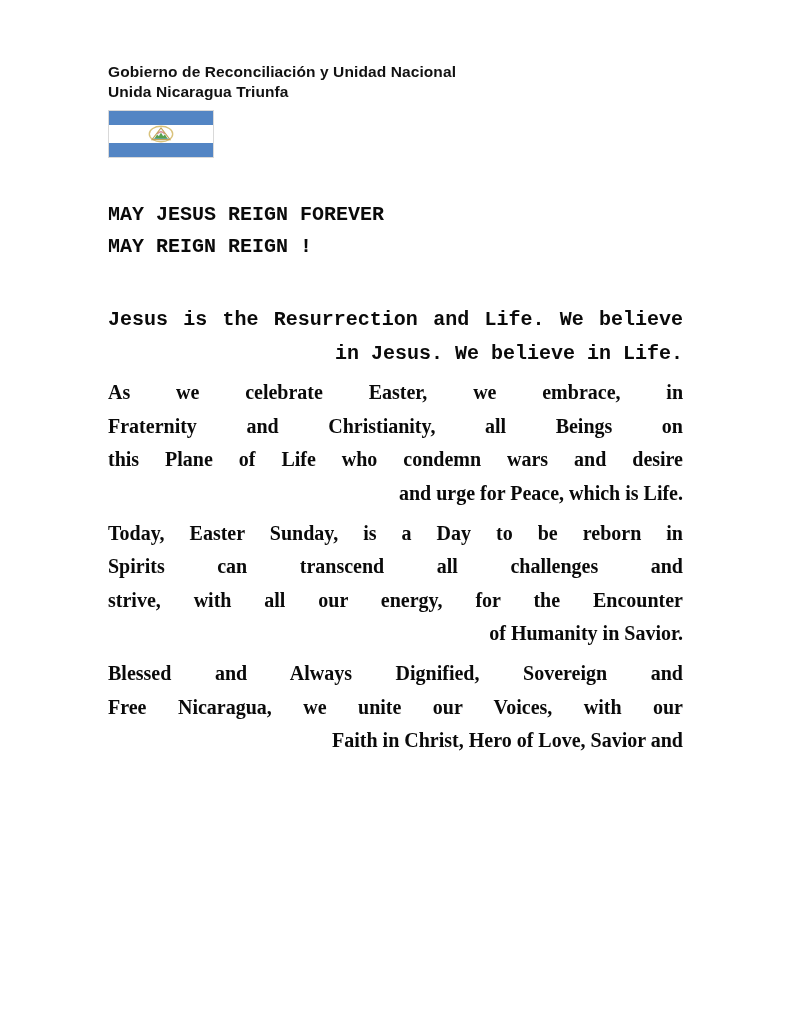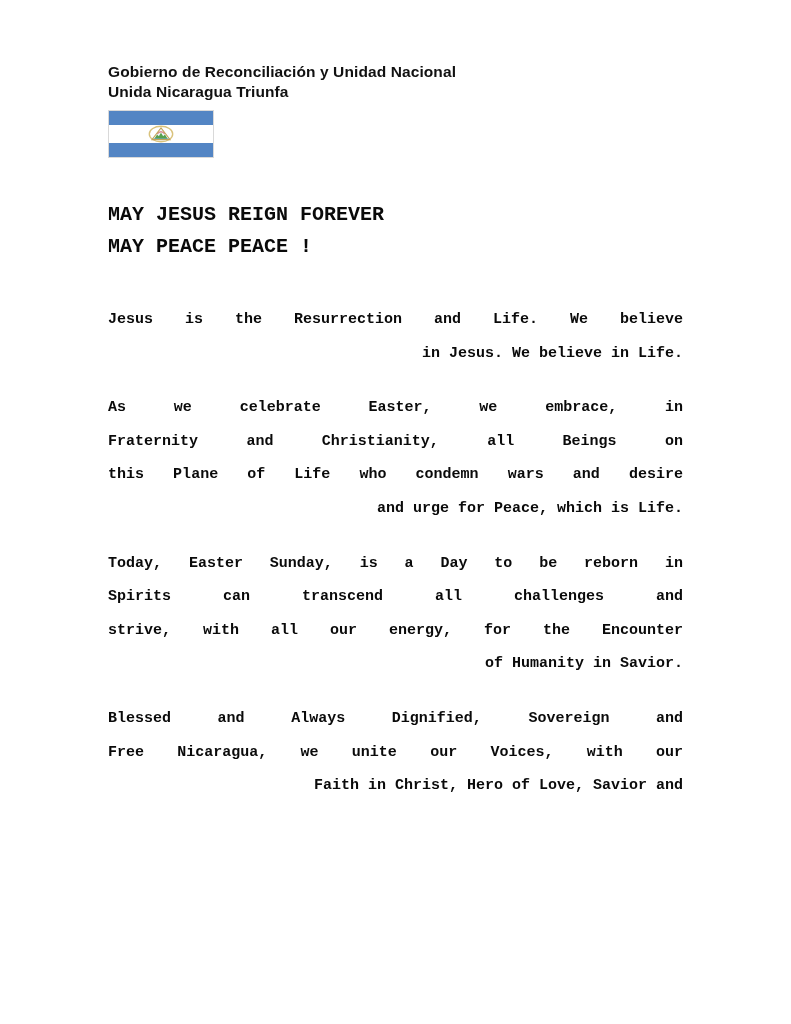--- a/index.html
+++ b/index.html
@@ -48,25 +48,25 @@
     margin-top: 41px;
     font-size: 20px;
     line-height: 32px;
     font-weight: bold;
     white-space: pre;
   }
 
   .body-text {
     margin-top: 40px;
     width: 575px;
-    font-size: 15px;
+    font-size: 20px;
     line-height: 33.6px;
     font-weight: bold;
   }
-  .paragraph:not(:first-child) { margin-top: 21px; }
+  .paragraph:not(:first-child) { margin-top: 6px; font-family: Liberation Serif, serif; }
   .line { text-align: right; }
   .line.just { text-align: justify; text-align-last: justify; }
 </style>
 </head>
 <body>
 
 <div class="page">
 
   <div class="letterhead">
     <div>Gobierno de Reconciliación y Unidad Nacional</div>
@@ -81,21 +81,21 @@
         <polygon points="15,3 25.5,16.5 4.5,16.5" fill="#f2f5f9"></polygon>
         <path d="M10,9.6 A5.6,5.6 0 0 1 20,9.6 L18.6,10.4 A4.2,4.2 0 0 0 11.4,10.4 Z" fill="#d98f8f"></path>
         <path d="M6.6,16.5 L10.5,10.6 L12.5,12.6 L15,8.6 L17.5,12.6 L19.5,10.6 L23.4,16.5 Z" fill="#58a14e"></path>
         <path d="M5.6,15.1 L24.4,15.1 L25.5,16.5 L4.5,16.5 Z" fill="#79a9db"></path>
         <polygon points="15,3 25.5,16.5 4.5,16.5" fill="none" stroke="#c3a558" stroke-width="1.2"></polygon>
       </svg>
     </div>
     <div class="stripe blue"></div>
   </div>
 
-  <div class="title-block" id="title-block"><div class="title-line">MAY JESUS REIGN FOREVER</div><div class="title-line">MAY PEACE PEACE !</div></div>
+  <div class="title-block" id="title-block"><div class="title-line">MAY JESUS REIGN FOREVER</div><div class="title-line">MAY REIGN REIGN !</div></div>
 
   <div class="body-text" id="body-text">
       <div class="paragraph">
         <div class="line just">Jesus is the Resurrection and Life. We believe</div>
         <div class="line">in Jesus. We believe in Life.</div>
       </div>
       <div class="paragraph">
         <div class="line just">As we celebrate Easter, we embrace, in</div>
         <div class="line just">Fraternity and Christianity, all Beings on</div>
         <div class="line just">this Plane of Life who condemn wars and desire</div>

